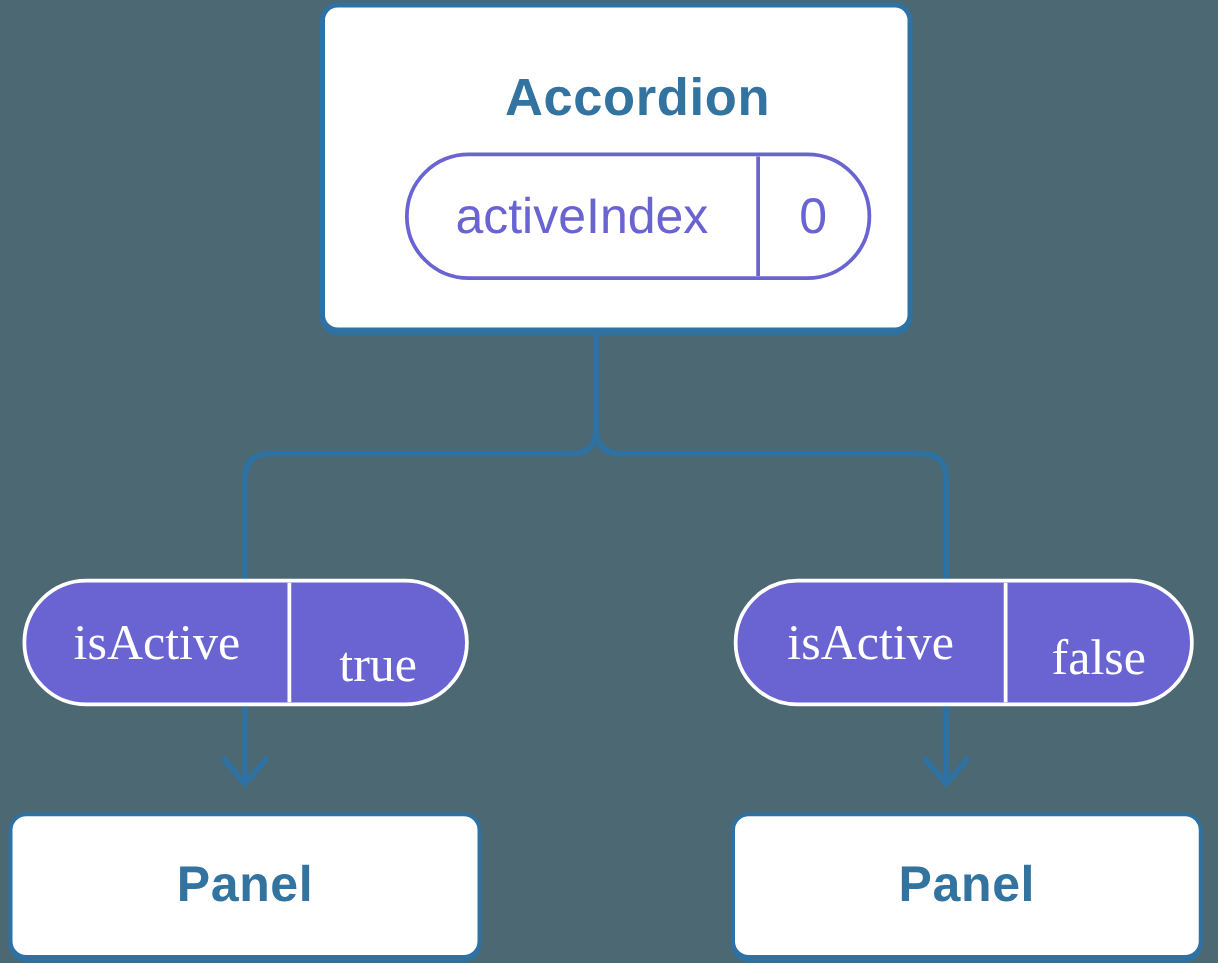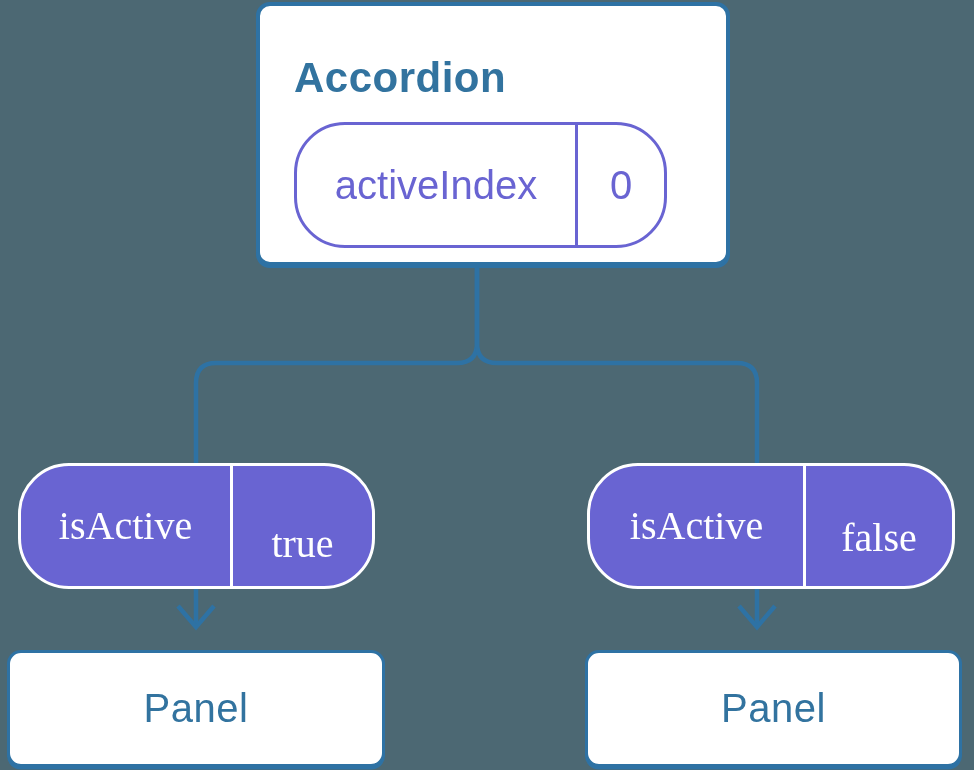--- a/index.html
+++ b/index.html
@@ -40,34 +40,35 @@
     border: 4px solid var(--line);
     border-radius: 14px;
     box-shadow: 0 2px 0 var(--line);
     z-index: 2;
   }
   .root-card {
     left: 256px; top: 2px;
     width: 474px; height: 264px;
     display: flex;
     flex-direction: column;
+    align-items: center;
     padding-top: 44px;
     padding-left: 34px;
   }
   .node-title {
     font-size: 42px;
     font-weight: 600;
     color: var(--heading_text);
     line-height: 56px;
     letter-spacing: 0.5px;
   }
   .pill {
     display: flex;
     align-items: stretch;
-    height: 126px;
+    height: 102px;
     border-radius: 51px;
     overflow: hidden;
     z-index: 2;
   }
   .state-pill {
     margin-top: 16px;
     width: 373px;
     border: 3px solid var(--purple);
     background: var(--card_background);
     color: var(--purple);
@@ -101,21 +102,21 @@
     display: flex;
     align-items: center;
     justify-content: center;
     border-width: 3px;
     box-shadow: 0 2.5px 0 var(--line);
   }
   .panel-card-left  { left: 7px;   top: 650px; width: 378px; height: 117px; }
   .panel-card-right { left: 585px; top: 650px; width: 377px; height: 117px; }
   .panel-title {
     font-size: 40px;
-    font-weight: 400;
+    font-weight: 700;
     color: var(--heading_text);
     letter-spacing: 0.5px;
   }
 </style>
 </head>
 <body>
 
 <div class="stage">
 
   <svg class="connector-layer" width="974" height="770" viewBox="0 0 974 770">

